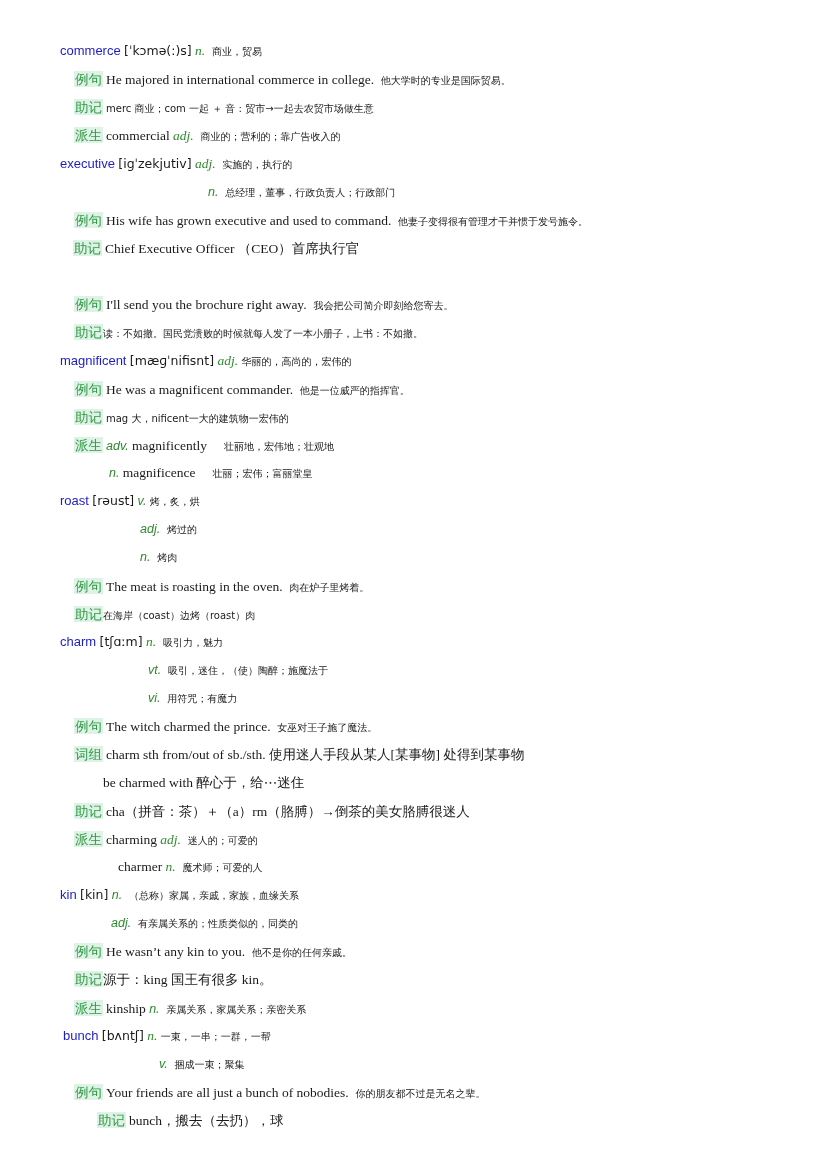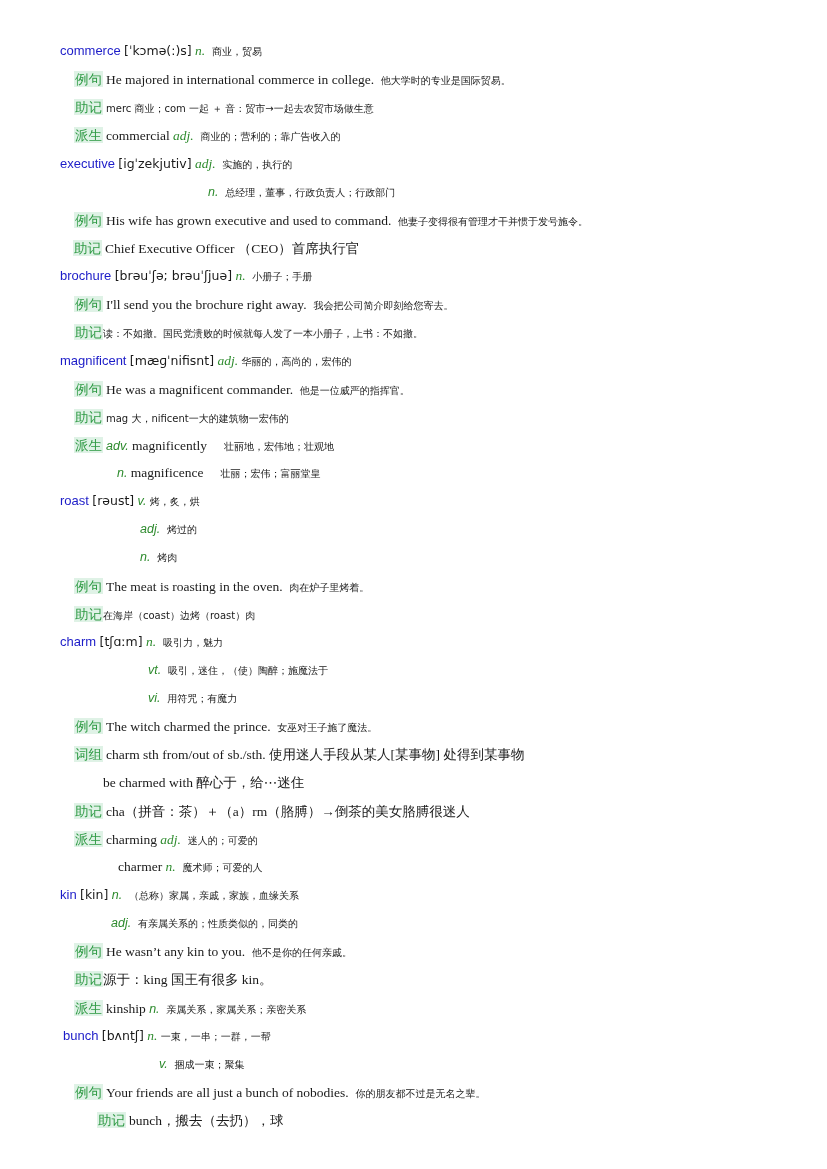--- a/index.html
+++ b/index.html
@@ -50,26 +50,20 @@
     <span class="cn">总经理，董事，行政负责人；行政部门</span>
   </div>
   <div class="line" style="left:74px; top:211px;">
     <span class="tag">例句</span><span>His wife has grown executive and used to command.</span>&nbsp;
     <span class="cn">他妻子变得很有管理才干并惯于发号施令。</span>
   </div>
   <div class="line" style="left:60px; top:239px;margin-left:13px;">
     <span class="tag">助记</span><span>Chief Executive Officer  （CEO）首席执行官</span>
   </div>
 
-  <div class="line" style="left:60px; top:267px;">
-    <span class="hw">brochure</span>
-    <span class="ph">[brəuˈʃə; brəuˈʃjuə]</span>
-    <span class="pos">n.</span>&nbsp;
-    <span class="cn">小册子；手册</span>
-  </div>
   <div class="line" style="left:74px; top:295px;">
     <span class="tag">例句</span><span>I'll send you the brochure right away.</span>&nbsp;
     <span class="cn">我会把公司简介即刻给您寄去。</span>
   </div>
   <div class="line" style="left:74px; top:323px;">
     <span class="tag tight">助记</span><span class="cn">读：不如撤。国民党溃败的时候就每人发了一本小册子，上书：不如撤。</span>
   </div>
 
   <div class="line" style="left:60px; top:352px;">
     <span class="hw">magnificent</span>
@@ -82,21 +76,21 @@
     <span class="cn">他是一位威严的指挥官。</span>
   </div>
   <div class="line" style="left:74px; top:408px;">
     <span class="tag">助记</span><span class="cn">mag 大，nificent一大的建筑物一宏伟的</span>
   </div>
   <div class="line" style="left:74px; top:436px;">
     <span class="tag">派生</span><span class="pos-sans">adv.</span>
     <span>magnificently</span>&nbsp;&nbsp;&nbsp;&nbsp;
     <span class="cn">壮丽地，宏伟地；壮观地</span>
   </div>
-  <div class="line" style="left:117px; top:464px;text-align:right;">
+  <div class="line" style="left:109px; top:464px;text-align:right;">
     <span class="pos-sans">n.</span>
     <span>magnificence</span>&nbsp;&nbsp;&nbsp;&nbsp;
     <span class="cn">壮丽；宏伟；富丽堂皇</span>
   </div>
 
   <div class="line" style="left:60px; top:492px;">
     <span class="hw">roast</span>
     <span class="ph">[rəust]</span>
     <span class="pos-sans">v.</span>
     <span class="cn">烤，炙，烘</span>

